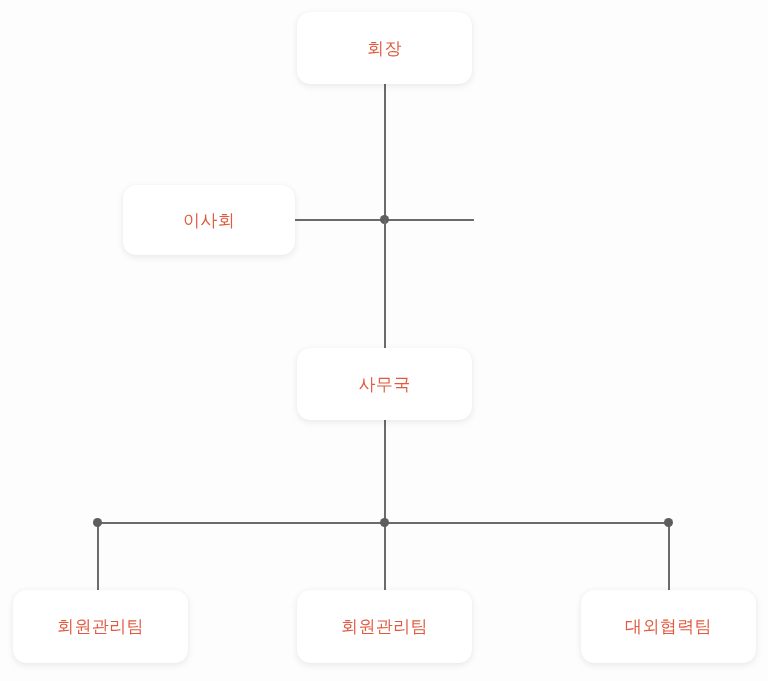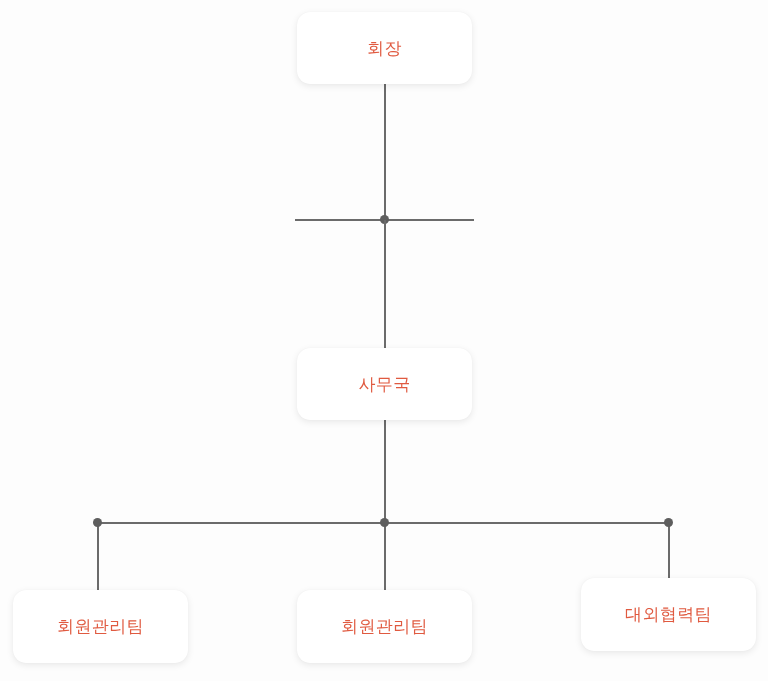--- a/index.html
+++ b/index.html
@@ -86,31 +86,34 @@
   <div class="conn-v" style="left:668px; top:523px; height:68px;"></div>
 
   <div class="junction-dot" style="left:93px; top:518px;"></div>
   <div class="junction-dot" style="left:380px; top:518px;"></div>
   <div class="junction-dot" style="left:664px; top:518px;"></div>
 
   <div class="node" style="left:297px; top:12px; width:175px; height:72px;">
     <span class="node-label">회장</span>
   </div>
 
+  <div class="node" style="left:123px; top:185px; width:172px; height:70px;">
+    <span class="node-label">이사회</span>
+  </div>
 
 
   <div class="node" style="left:297px; top:348px; width:175px; height:72px;">
     <span class="node-label">사무국</span>
   </div>
 
   <div class="node" style="left:13px; top:590px; width:175px; height:73px;">
     <span class="node-label">회원관리팀</span>
   </div>
 
   <div class="node" style="left:297px; top:590px; width:175px; height:73px;">
     <span class="node-label">회원관리팀</span>
   </div>
 
-  <div class="node" style="left:581px; top:578px; width:175px; height:73px;">
+  <div class="node" style="left:581px; top:590px; width:175px; height:73px;">
     <span class="node-label">대외협력팀</span>
   </div>
 
 </div>
 
 </body></html>

